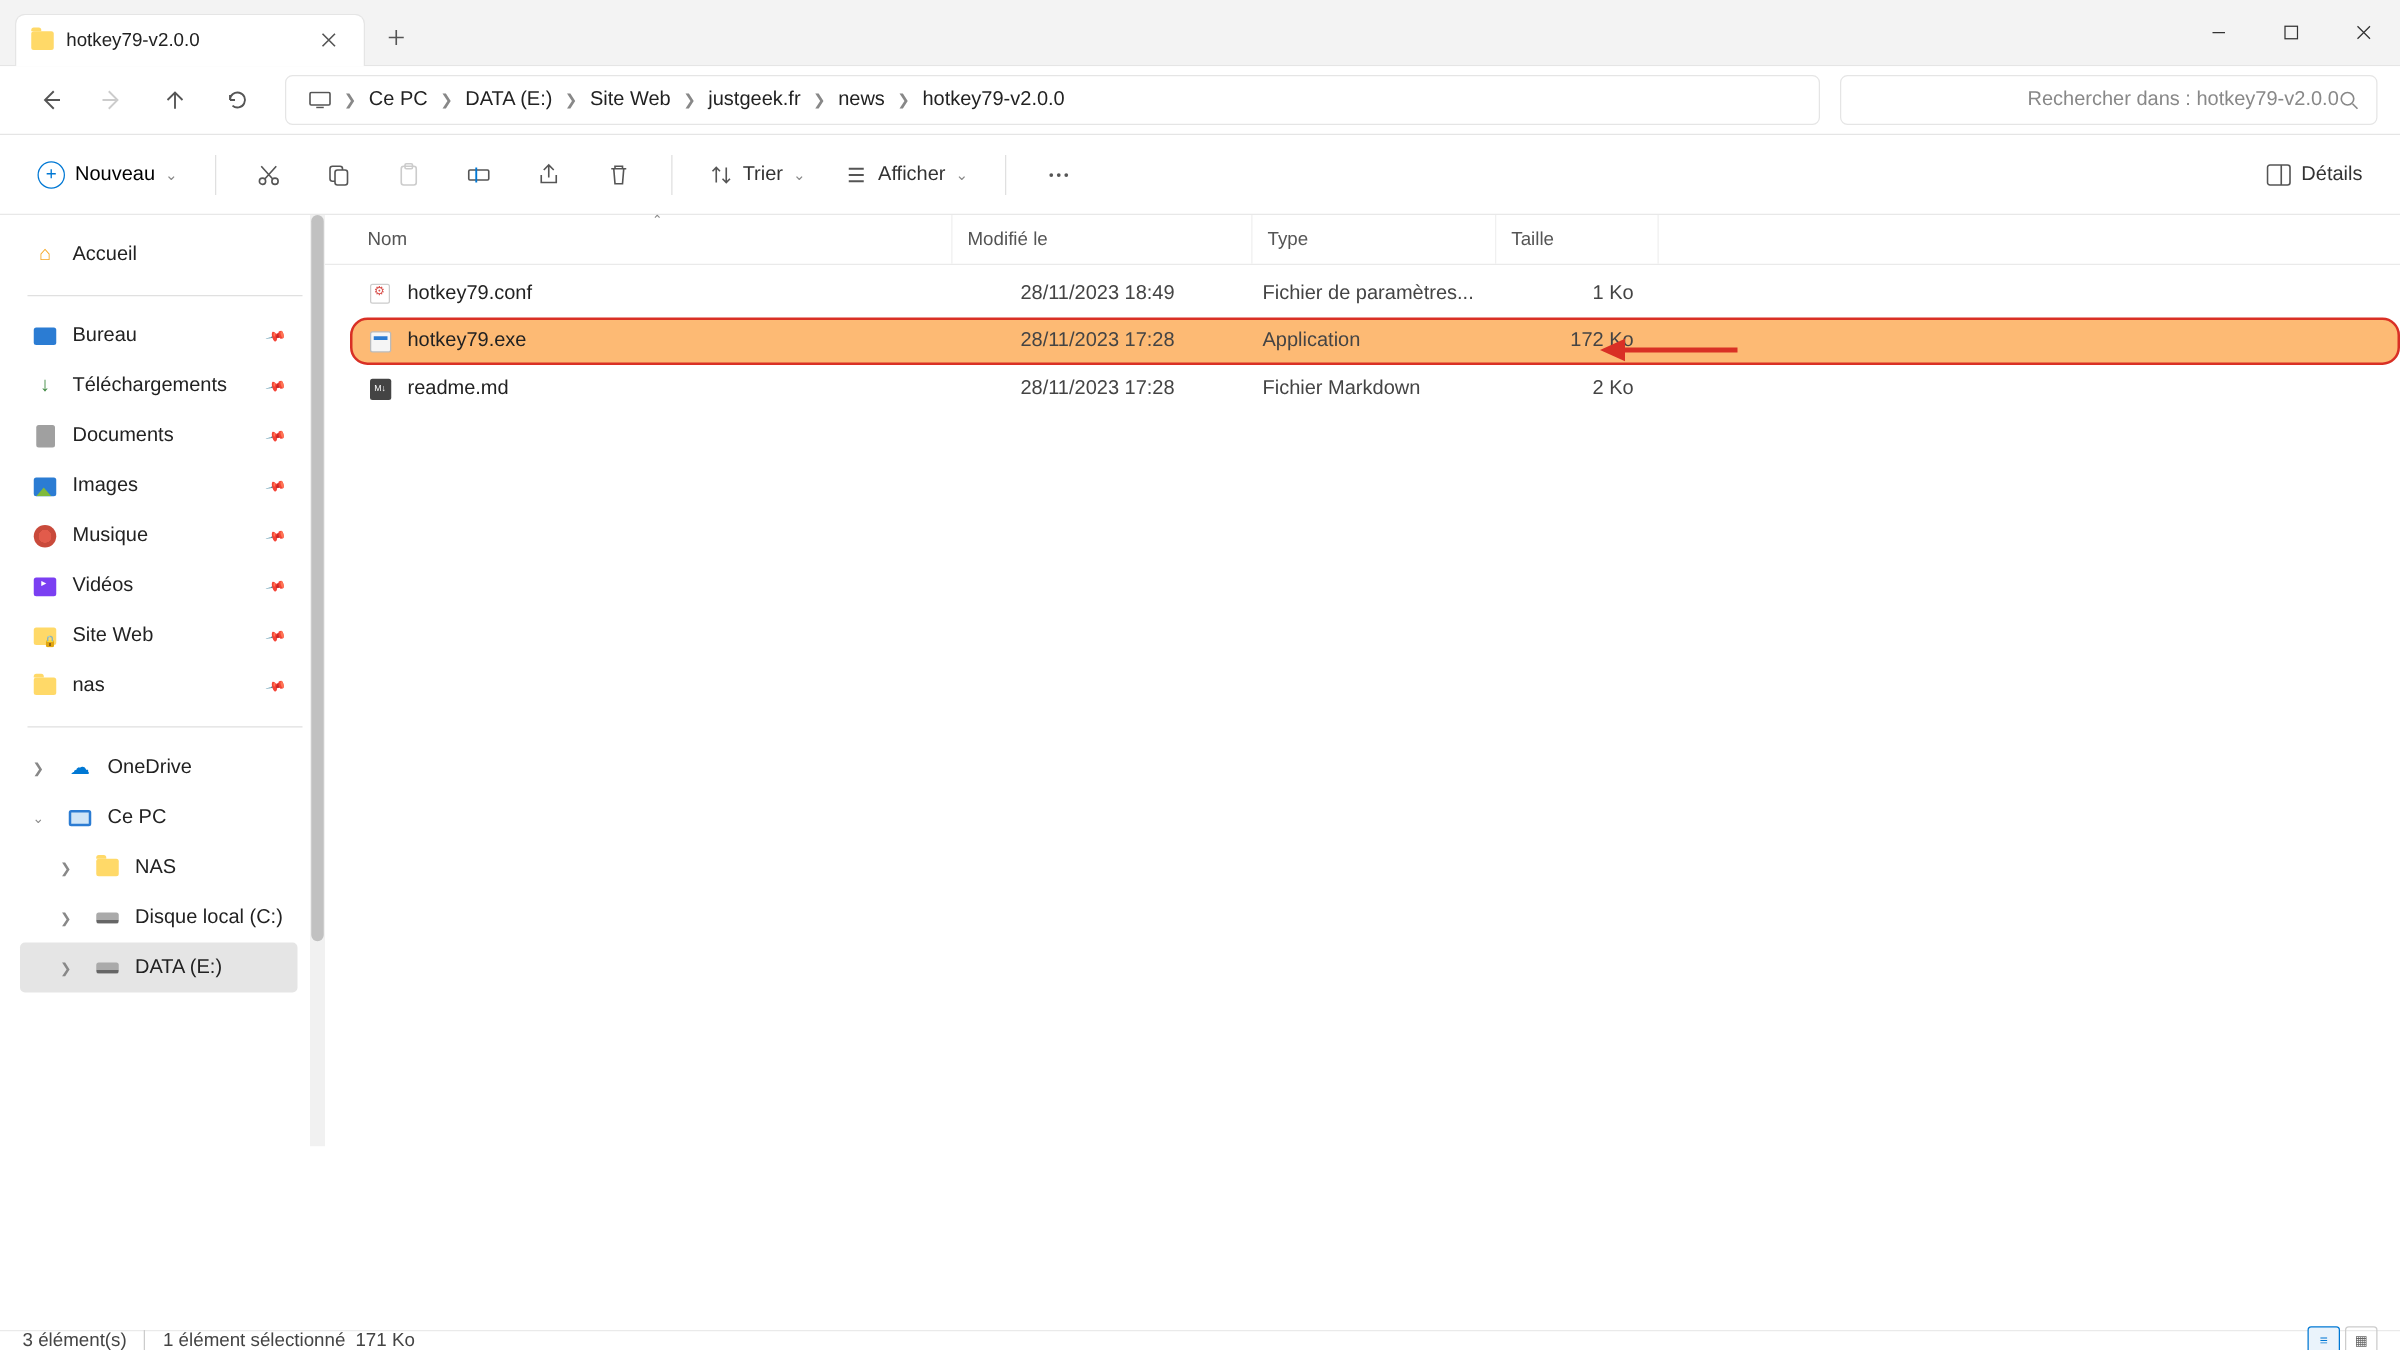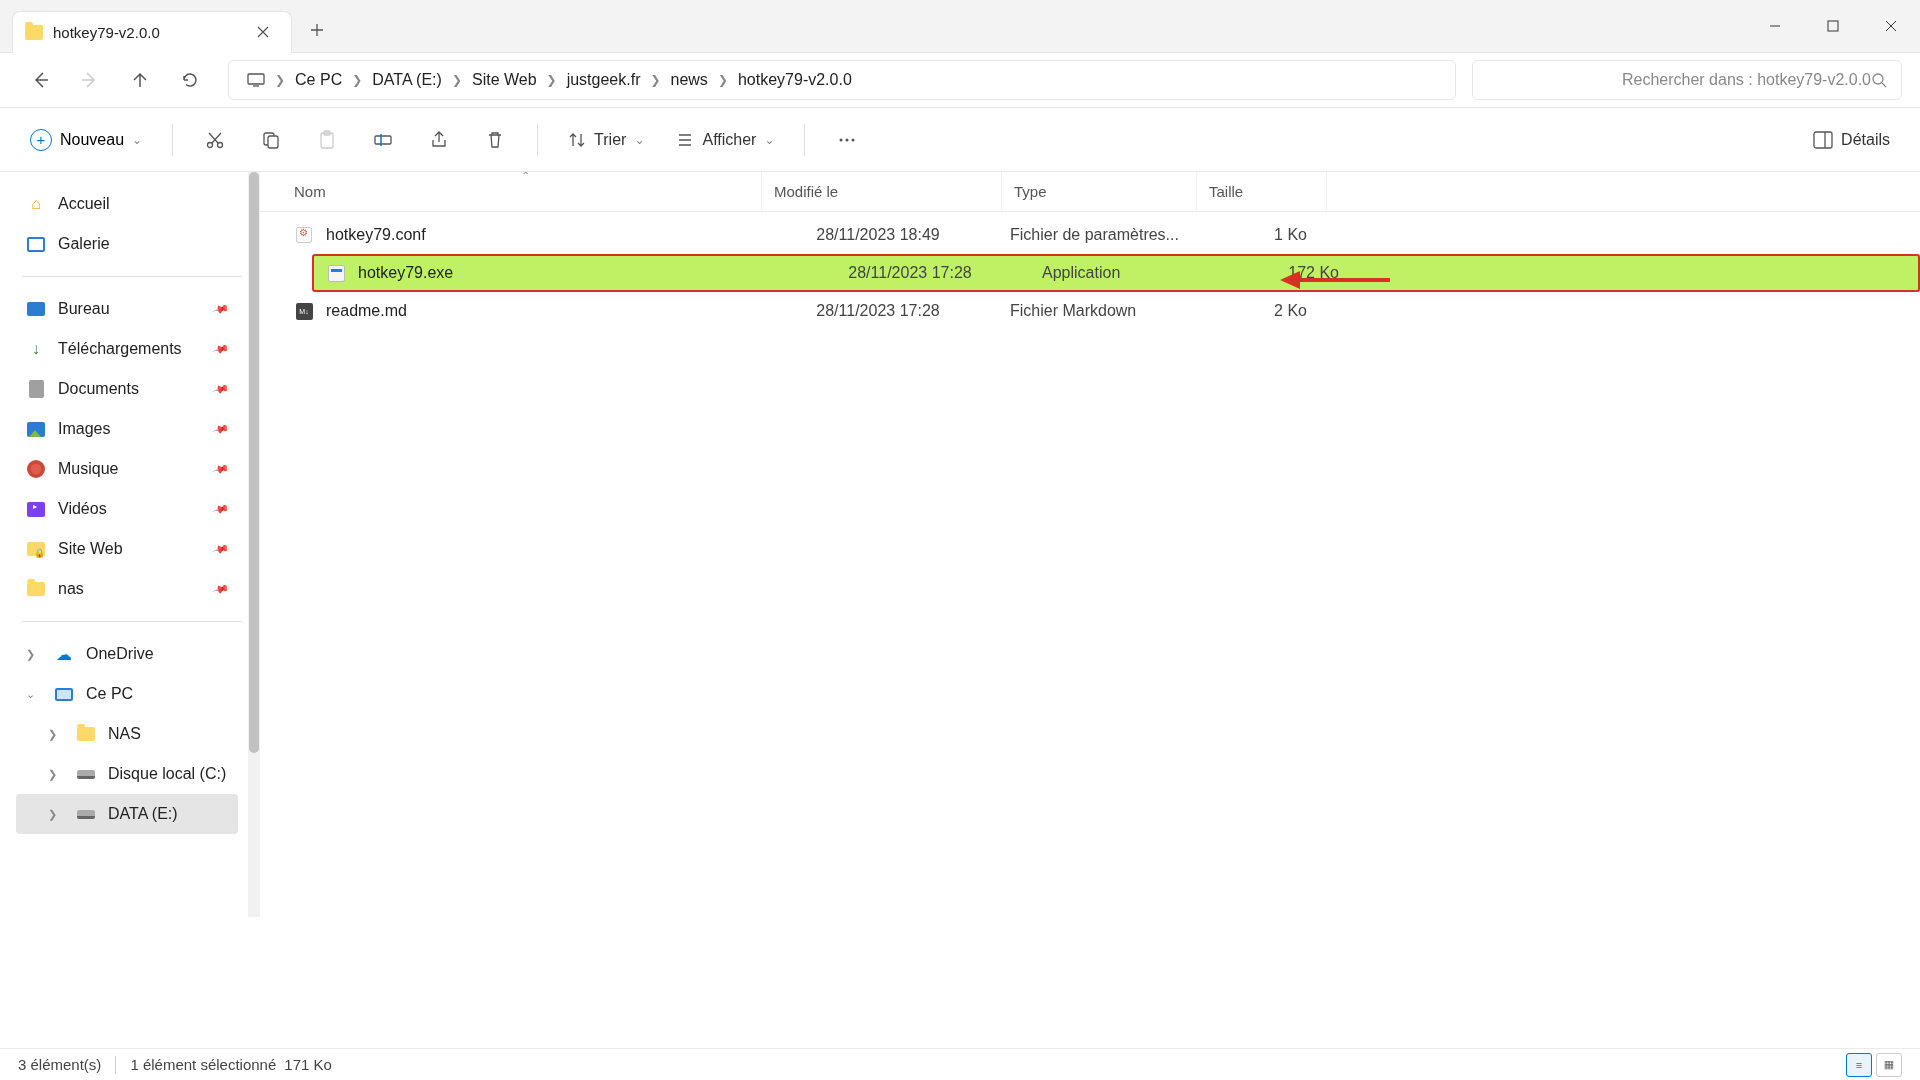--- a/index.html
+++ b/index.html
@@ -72,38 +72,38 @@
 .filearea { flex: 1; display: flex; flex-direction: column; position: relative; }
 .columns { display: flex; height: 40px; border-bottom: 1px solid #eaeaea; font-size: 15px; color: #555; padding-left: 22px; }
 .col { display: flex; align-items: center; padding: 0 12px; border-right: 1px solid #f0f0f0; }
 .col-name { width: 480px; position: relative; }
 .col-name .sort { position: absolute; top: -2px; left: 50%; font-size: 10px; color: #888; }
 .col-mod { width: 240px; }
 .col-type { width: 195px; }
 .col-size { width: 130px; justify-content: flex-start; }
 .filelist { padding-left: 20px; padding-top: 4px; }
 .file-row { display: flex; height: 38px; align-items: center; font-size: 16px; color: #222; cursor: pointer; border: 2px solid transparent; border-radius: 2px; }
-.file-row.selected { background: #bef264; border: 2.5px solid #d93025; border-radius: 3px; margin-left: 32px; }
+.file-row.selected { background: #fdba74; border: 2.5px solid #d93025; border-radius: 14px; }
 .file-row .cell { padding: 0 12px; }
 .file-row .c-name { width: 476px; display: flex; align-items: center; gap: 12px; }
 .file-row .c-mod { width: 240px; color: #444; text-align: center; }
 .file-row .c-type { width: 195px; color: #444; }
 .file-row .c-size { width: 126px; text-align: right; color: #444; }
 .file-icon { width: 20px; height: 20px; display: inline-flex; align-items: center; justify-content: center; flex-shrink: 0; }
 .fi-conf { width: 16px; height: 16px; background: #fff; border: 1px solid #ccc; border-radius: 2px; position: relative; }
 .fi-conf::after { content: "⚙"; font-size: 10px; color: #d9534f; position: absolute; left: 2px; top: -1px; }
 .fi-exe { width: 17px; height: 17px; background: #f5f5f5; border: 1px solid #bbb; border-radius: 2px; position: relative; }
 .fi-exe::after { content: ""; position: absolute; top: 3px; left: 2px; width: 11px; height: 3px; background: #2b7cd3; }
 .fi-md { width: 17px; height: 17px; background: #444; border-radius: 2px; color: #fff; font-size: 7px; display: flex; align-items: center; justify-content: center; }
 .arrow-annot { position: absolute; top: 101px; left: 1020px; width: 110px; height: 12px; pointer-events: none; }
 .arrow-line { position: absolute; top: 5px; left: 18px; width: 92px; height: 4px; background: #d93025; }
 .arrow-head { position: absolute; top: -2px; left: 0; width: 0; height: 0; border-top: 9px solid transparent; border-bottom: 9px solid transparent; border-right: 20px solid #d93025; }
 
 
-.statusbar { position: absolute; bottom: 0; left: 0; right: 0; height: 32px; display: flex; align-items: center; padding: 0 18px; font-size: 15px; color: #444; background: #fff; border-top: 1px solid #eaeaea; }
+.statusbar { position: absolute; bottom: 0; left: 0; right: 0; height: 16px; display: flex; align-items: center; padding: 0 18px; font-size: 15px; color: #444; background: #fff; border-top: 1px solid #eaeaea; }
 .status-sep { width: 1px; height: 18px; background: #ccc; margin: 0 14px; }
 .view-toggles { margin-left: auto; display: flex; gap: 4px; }
 .vt { width: 26px; height: 24px; border: 1px solid #ccc; border-radius: 3px; display: flex; align-items: center; justify-content: center; cursor: pointer; font-size: 11px; color: #666; }
 .vt.active { border-color: #0078d4; color: #0078d4; background: #eaf3fb; }
 
 svg { display: block; }
 .chev { font-size: 12px; color: #888; }
 </style>
 </head>
 <body>
@@ -266,26 +266,20 @@
       <span>Détails</span>
     </div>
   </div>
 </div>
 
 <div class="body">
   <div class="sidebar">
     <div class="sb-item">
         <span class="sb-icon icon-home">⌂</span>
         <span>Accueil</span>
-      </div>
-    <div class="sb-item">
-        <span class="sb-icon">
-          <span class="icon-gallery"></span>
-        </span>
-        <span>Galerie</span>
       </div>
     <div class="sb-divider"></div>
     <div class="sb-item">
         <span class="sb-icon">
           <span class="icon-desktop"></span>
         </span>
         <span>Bureau</span>
         <span class="pin">📌</span>
       </div>
     <div class="sb-item">

